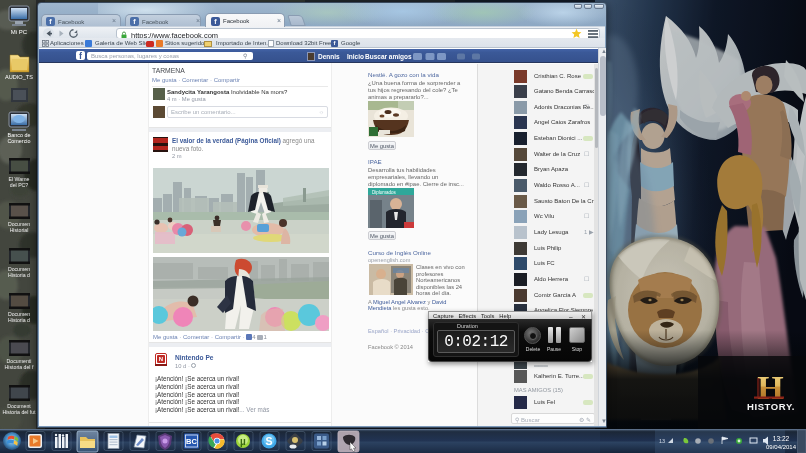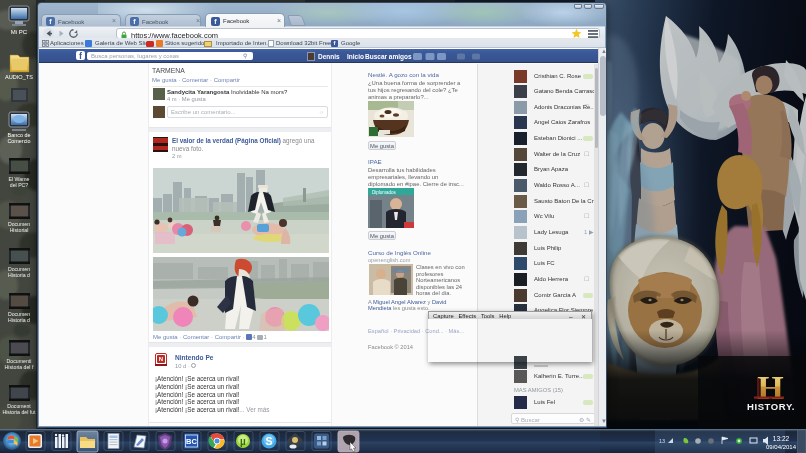--- a/index.html
+++ b/index.html
@@ -677,20 +677,38 @@
       <div class="abs" style="left:2px;top:370px;width:6px;height:7px;color:#7a8490;font-size:6px;text-align:center;">▼</div>
     </div>
   </div>
 
   <div id="recorder" class="abs" style="left:428px;top:311px;width:164px;height:51px;box-shadow:1px 2px 5px rgba(0,0,0,0.45);">
     <div class="abs" style="left:0;top:0;width:164px;height:8px;background:linear-gradient(180deg,#f0f0f0,#d2d2d2);border:1px solid #9a9a9a;border-bottom:none;">
       <span class="abs" style="left:4px;top:1px;font-size:5.8px;color:#222;">Capture&nbsp;&nbsp;&nbsp;Effects&nbsp;&nbsp;&nbsp;Tools&nbsp;&nbsp;&nbsp;Help</span>
       <span class="abs" style="left:140px;top:0.5px;font-size:6.5px;color:#333;">–</span>
       <span class="abs" style="left:152px;top:0.5px;font-size:6px;color:#333;">✕</span>
     </div>
+    <div class="abs" style="left:0;top:8px;width:164px;height:43px;background:linear-gradient(180deg,#2a2a2a,#0c0c0c 30%,#060606);border:1px solid #444;border-top:none;border-radius:0 0 4px 4px;">
+      <div class="abs" style="left:4px;top:3px;width:86px;height:35px;background:#141414;border:1px solid #2e2e2e;border-radius:3px;"></div>
+      <div class="abs" style="left:28px;top:4px;font-size:5.5px;color:#cfcfcf;">Duration</div>
+      <div class="abs" style="left:8px;top:11px;width:78px;height:23px;background:linear-gradient(180deg,#1c1c1c,#2a2a2a);border:1px solid #5a5a5a;border-radius:2px;text-align:center;">
+        <span style="font-family:'Liberation Mono',monospace;font-size:16px;color:#fafafa;line-height:22px;letter-spacing:-0.5px;">0:02:12</span>
+      </div>
+
+      <div class="abs" style="left:95px;top:8px;width:17px;height:17px;border-radius:50%;background:radial-gradient(circle at 40% 35%,#7a7a7a,#2e2e2e 70%);border:1px solid #555;"></div>
+      <div class="abs" style="left:99.5px;top:12.5px;width:8px;height:8px;border-radius:50%;background:#111;border:1px solid #666;"></div>
+      <div class="abs" style="left:95px;top:27px;width:18px;font-size:5px;color:#ddd;text-align:center;">Delete</div>
+
+      <div class="abs" style="left:119px;top:8px;width:5px;height:16px;background:linear-gradient(180deg,#e8e8e8,#9a9a9a);border-radius:1px;"></div>
+      <div class="abs" style="left:127px;top:8px;width:5px;height:16px;background:linear-gradient(180deg,#e8e8e8,#9a9a9a);border-radius:1px;"></div>
+      <div class="abs" style="left:116px;top:27px;width:18px;font-size:5px;color:#ddd;text-align:center;">Pause</div>
+
+      <div class="abs" style="left:140px;top:8px;width:16px;height:16px;background:linear-gradient(135deg,#cfcfcf,#8a8a8a);border:1px solid #666;border-radius:2px;"></div>
+      <div class="abs" style="left:139px;top:27px;width:18px;font-size:5px;color:#ddd;text-align:center;">Stop</div>
+    </div>
   </div>
 
   <div id="taskbar" class="abs" style="left:0;top:429px;width:708px;height:24px;">
     <svg width="806" height="24" viewBox="0 0 806 24" style="position:absolute">
       <defs>
         <linearGradient id="tbg" x1="0" y1="0" x2="0" y2="1">
           <stop offset="0" stop-color="#3d4d63"></stop>
           <stop offset="0.12" stop-color="#1b2737"></stop>
           <stop offset="0.5" stop-color="#1f3050"></stop>
           <stop offset="0.5" stop-color="#223450"></stop>

